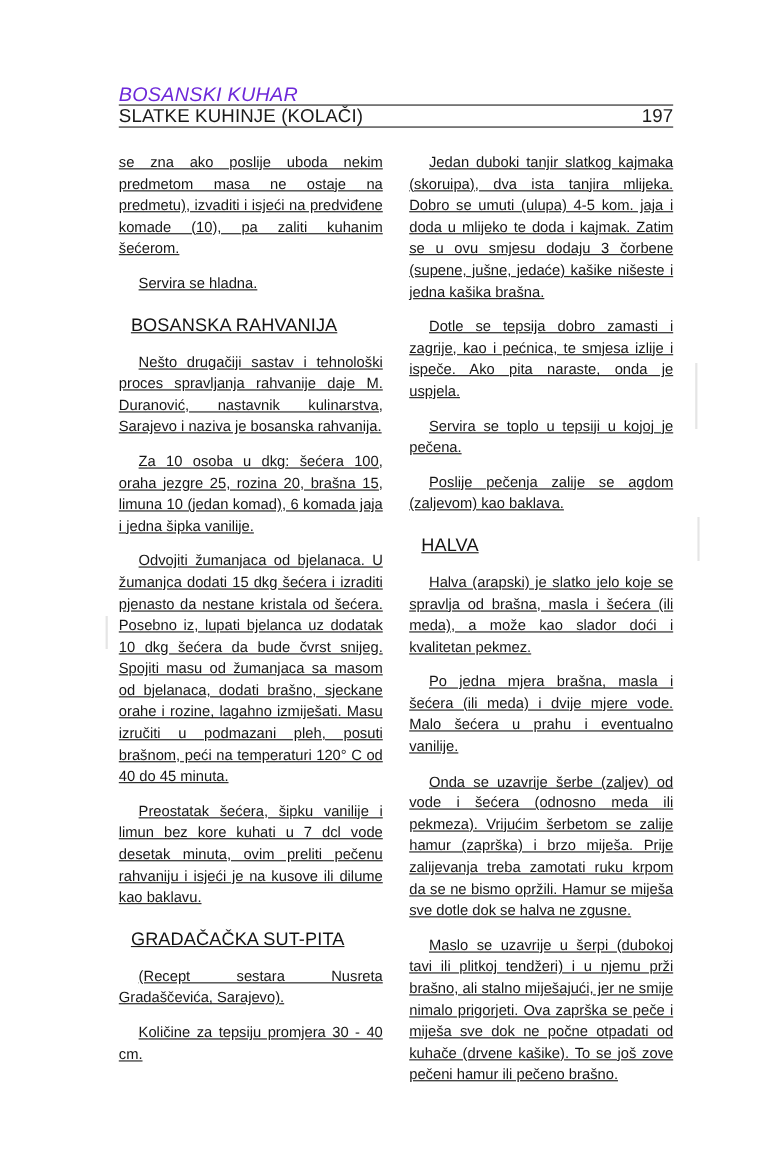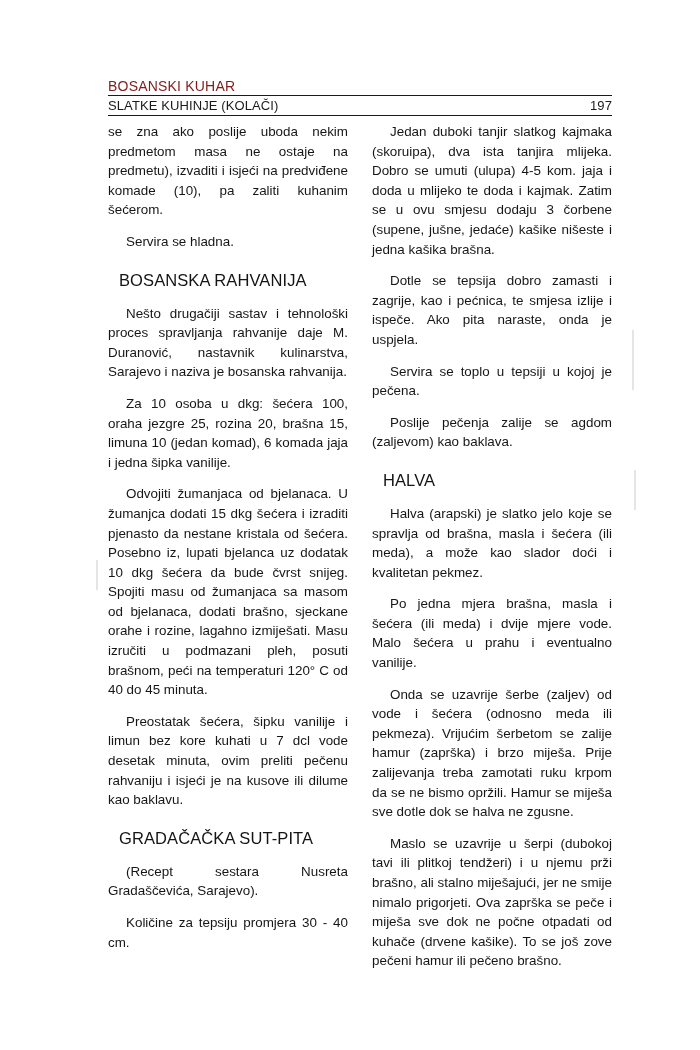--- a/index.html
+++ b/index.html
@@ -22,49 +22,51 @@
     height: 1050px;
     background: #ffffff;
   }
   .header {
     position: absolute;
     left: 108px;
     top: 78px;
     width: 504px;
   }
   .header-title {
-    font-size: 14px;
+    font-size: 18px;
     letter-spacing: 0.2px;
-    color: #7f1d1d;
+    color: #6d28d9;
     line-height: 16px;
+    font-style: italic;
   }
   .header-rule {
     border-bottom: 1.6px solid #1a1a1a;
     margin-top: 1px;
   }
   .header-row2 {
     display: flex;
     justify-content: space-between;
     align-items: flex-start;
-    font-size: 13px;
+    font-size: 17px;
     letter-spacing: 0.1px;
     padding-top: 2px;
     line-height: 15px;
   }
   .header-rule2 {
     border-bottom: 1.1px solid #1a1a1a;
     margin-top: 2px;
   }
   .columns {
     position: absolute;
     left: 108px;
-    top: 122px;
+    top: 138px;
     width: 504px;
     display: flex;
     gap: 24px;
+    text-decoration: underline;
   }
   .col {
     width: 240px;
   }
   p {
     margin: 0;
     font-size: 13.4px;
     line-height: 19.6px;
     text-align: justify;
     text-justify: inter-word;

